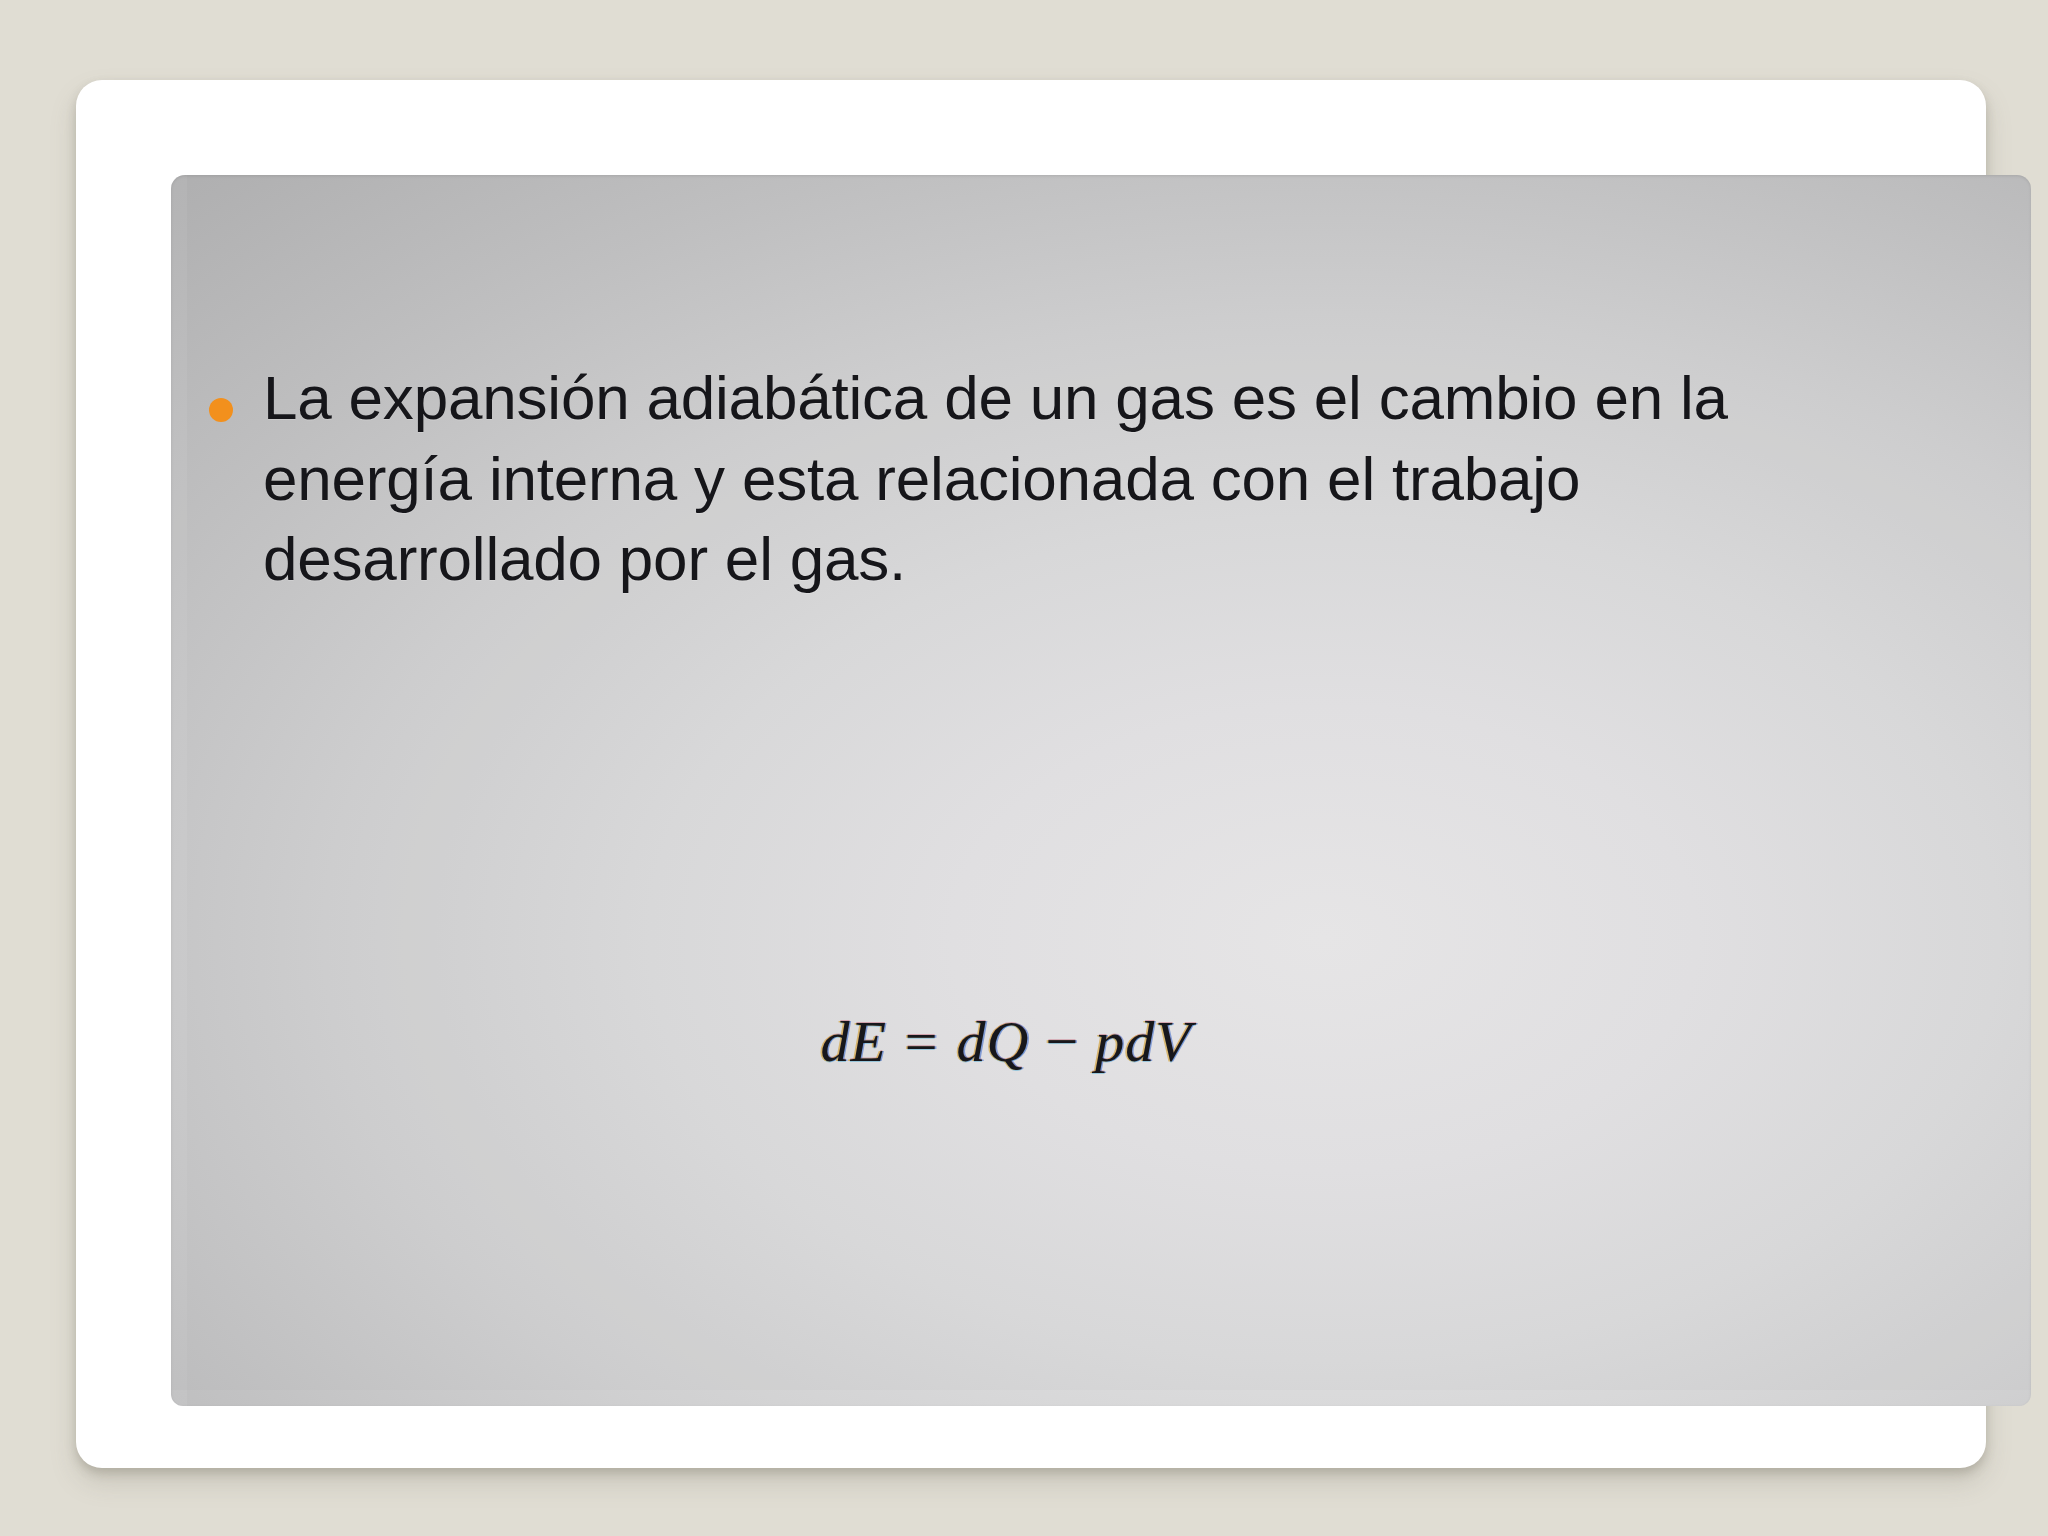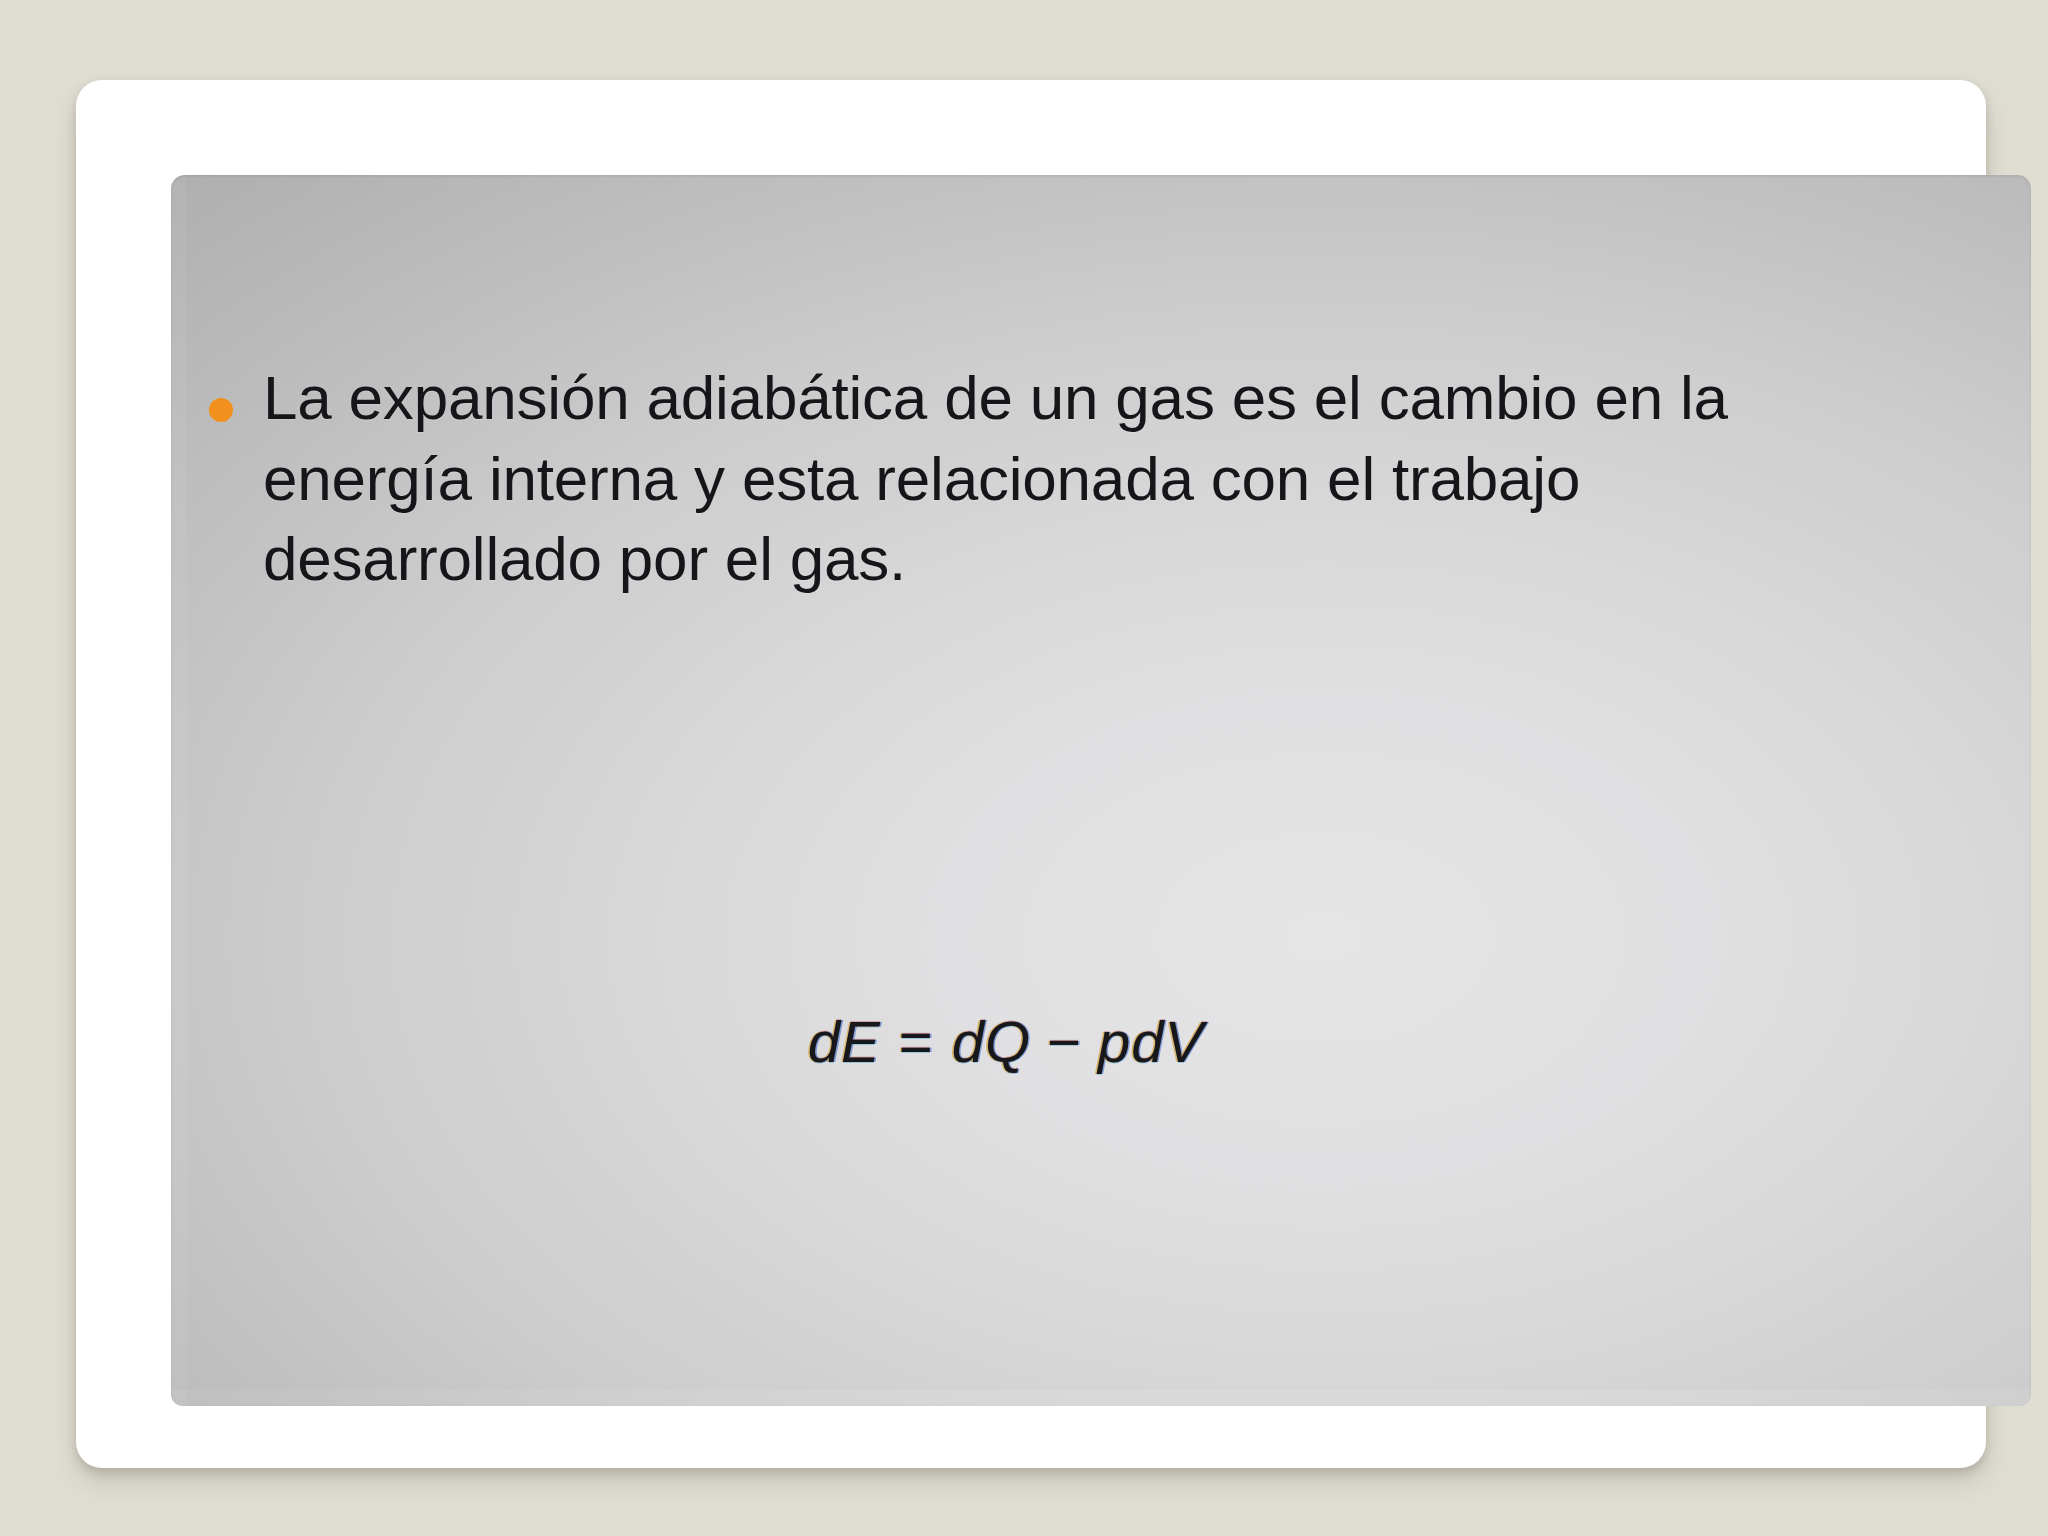--- a/index.html
+++ b/index.html
@@ -101,21 +101,21 @@
     font-weight:400;
     text-shadow:0 1px 0 rgba(255,255,255,0.18);
   }
 
   
   .formula {
     position:absolute;
     left:0;
     width:1860px;
     text-align:center;
-    font-family:Liberation Sans, sans-serif;
+    font-family:Liberation Serif, serif;
     font-style:italic;
     font-size:58px;
     color:#17171c;
     letter-spacing:1px;
     z-index:3;
     
     text-shadow:
       -1.6px 0 0 rgba(210,150,20,0.55),
        1.6px 0 0 rgba(40,90,200,0.50),
        0 -1.2px 0 rgba(180,30,60,0.30),

